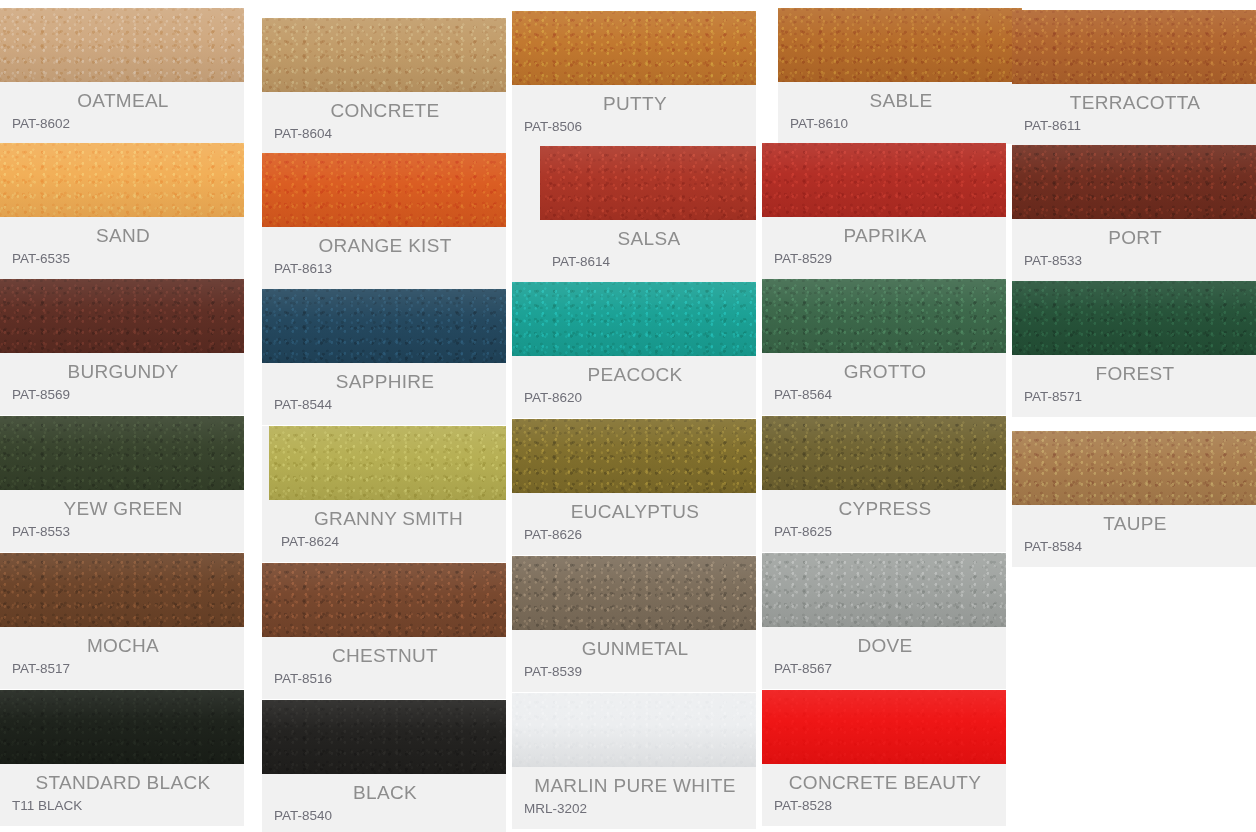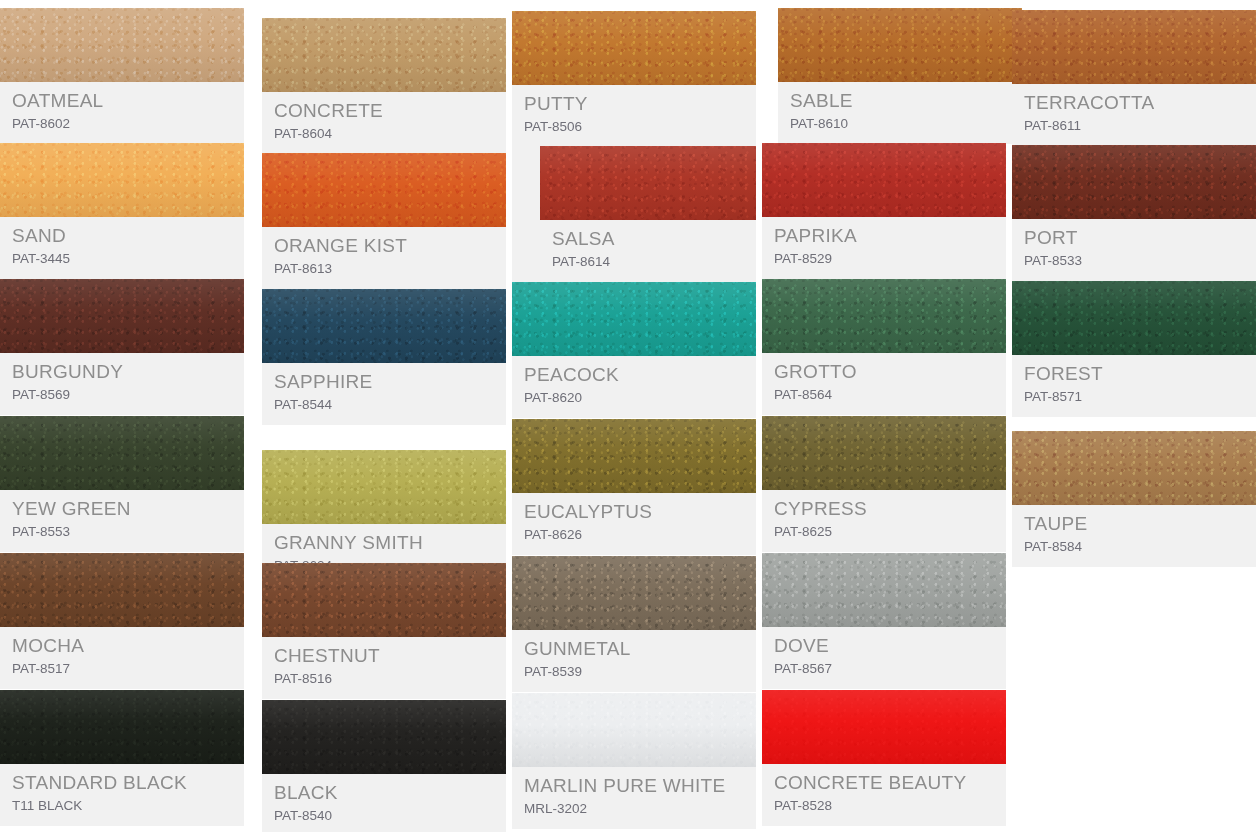--- a/index.html
+++ b/index.html
@@ -57,20 +57,21 @@
   .swatch-label {
     padding: 8px 10px 10px 12px;
     background: #f1f1f1;
   }
   .swatch-name {
     font-size: 19px;
     letter-spacing: 0.3px;
     color: #8d8d8d;
     line-height: 1.15;
     white-space: nowrap;
+    text-align: center;
   }
   .swatch-code {
     font-size: 13.5px;
     color: #6f6f78;
     line-height: 1.5;
     margin-top: 2px;
     white-space: nowrap;
   }
 </style>
 </head>
@@ -128,21 +129,21 @@
           <div class="swatch-code">PAT-8611</div>
         </div>
       </div>
       <div class="swatch-card" style="left: 0px; top: 143px;">
         <div class="swatch-chip" style="background: rgb(242, 174, 85);">
           <div class="grain"></div>
           <div class="sheen"></div>
         </div>
         <div class="swatch-label">
           <div class="swatch-name">SAND</div>
-          <div class="swatch-code">PAT-3445</div>
+          <div class="swatch-code">PAT-6535</div>
         </div>
       </div>
       <div class="swatch-card" style="left: 262px; top: 153px;">
         <div class="swatch-chip" style="background: rgb(218, 90, 30);">
           <div class="grain"></div>
           <div class="sheen"></div>
         </div>
         <div class="swatch-label">
           <div class="swatch-name">ORANGE KIST</div>
           <div class="swatch-code">PAT-8613</div>
@@ -231,21 +232,21 @@
       <div class="swatch-card" style="left: 0px; top: 416px;">
         <div class="swatch-chip" style="background: rgb(53, 65, 42);">
           <div class="grain"></div>
           <div class="sheen"></div>
         </div>
         <div class="swatch-label">
           <div class="swatch-name">YEW GREEN</div>
           <div class="swatch-code">PAT-8553</div>
         </div>
       </div>
-      <div class="swatch-card" style="left: 262px; top: 450px;">
+      <div class="swatch-card" style="left: 262px; top: 426px; padding-left: 7px;">
         <div class="swatch-chip" style="background: rgb(181, 174, 81);">
           <div class="grain"></div>
           <div class="sheen"></div>
         </div>
         <div class="swatch-label">
           <div class="swatch-name">GRANNY SMITH</div>
           <div class="swatch-code">PAT-8624</div>
         </div>
       </div>
       <div class="swatch-card" style="left: 512px; top: 419px;">

